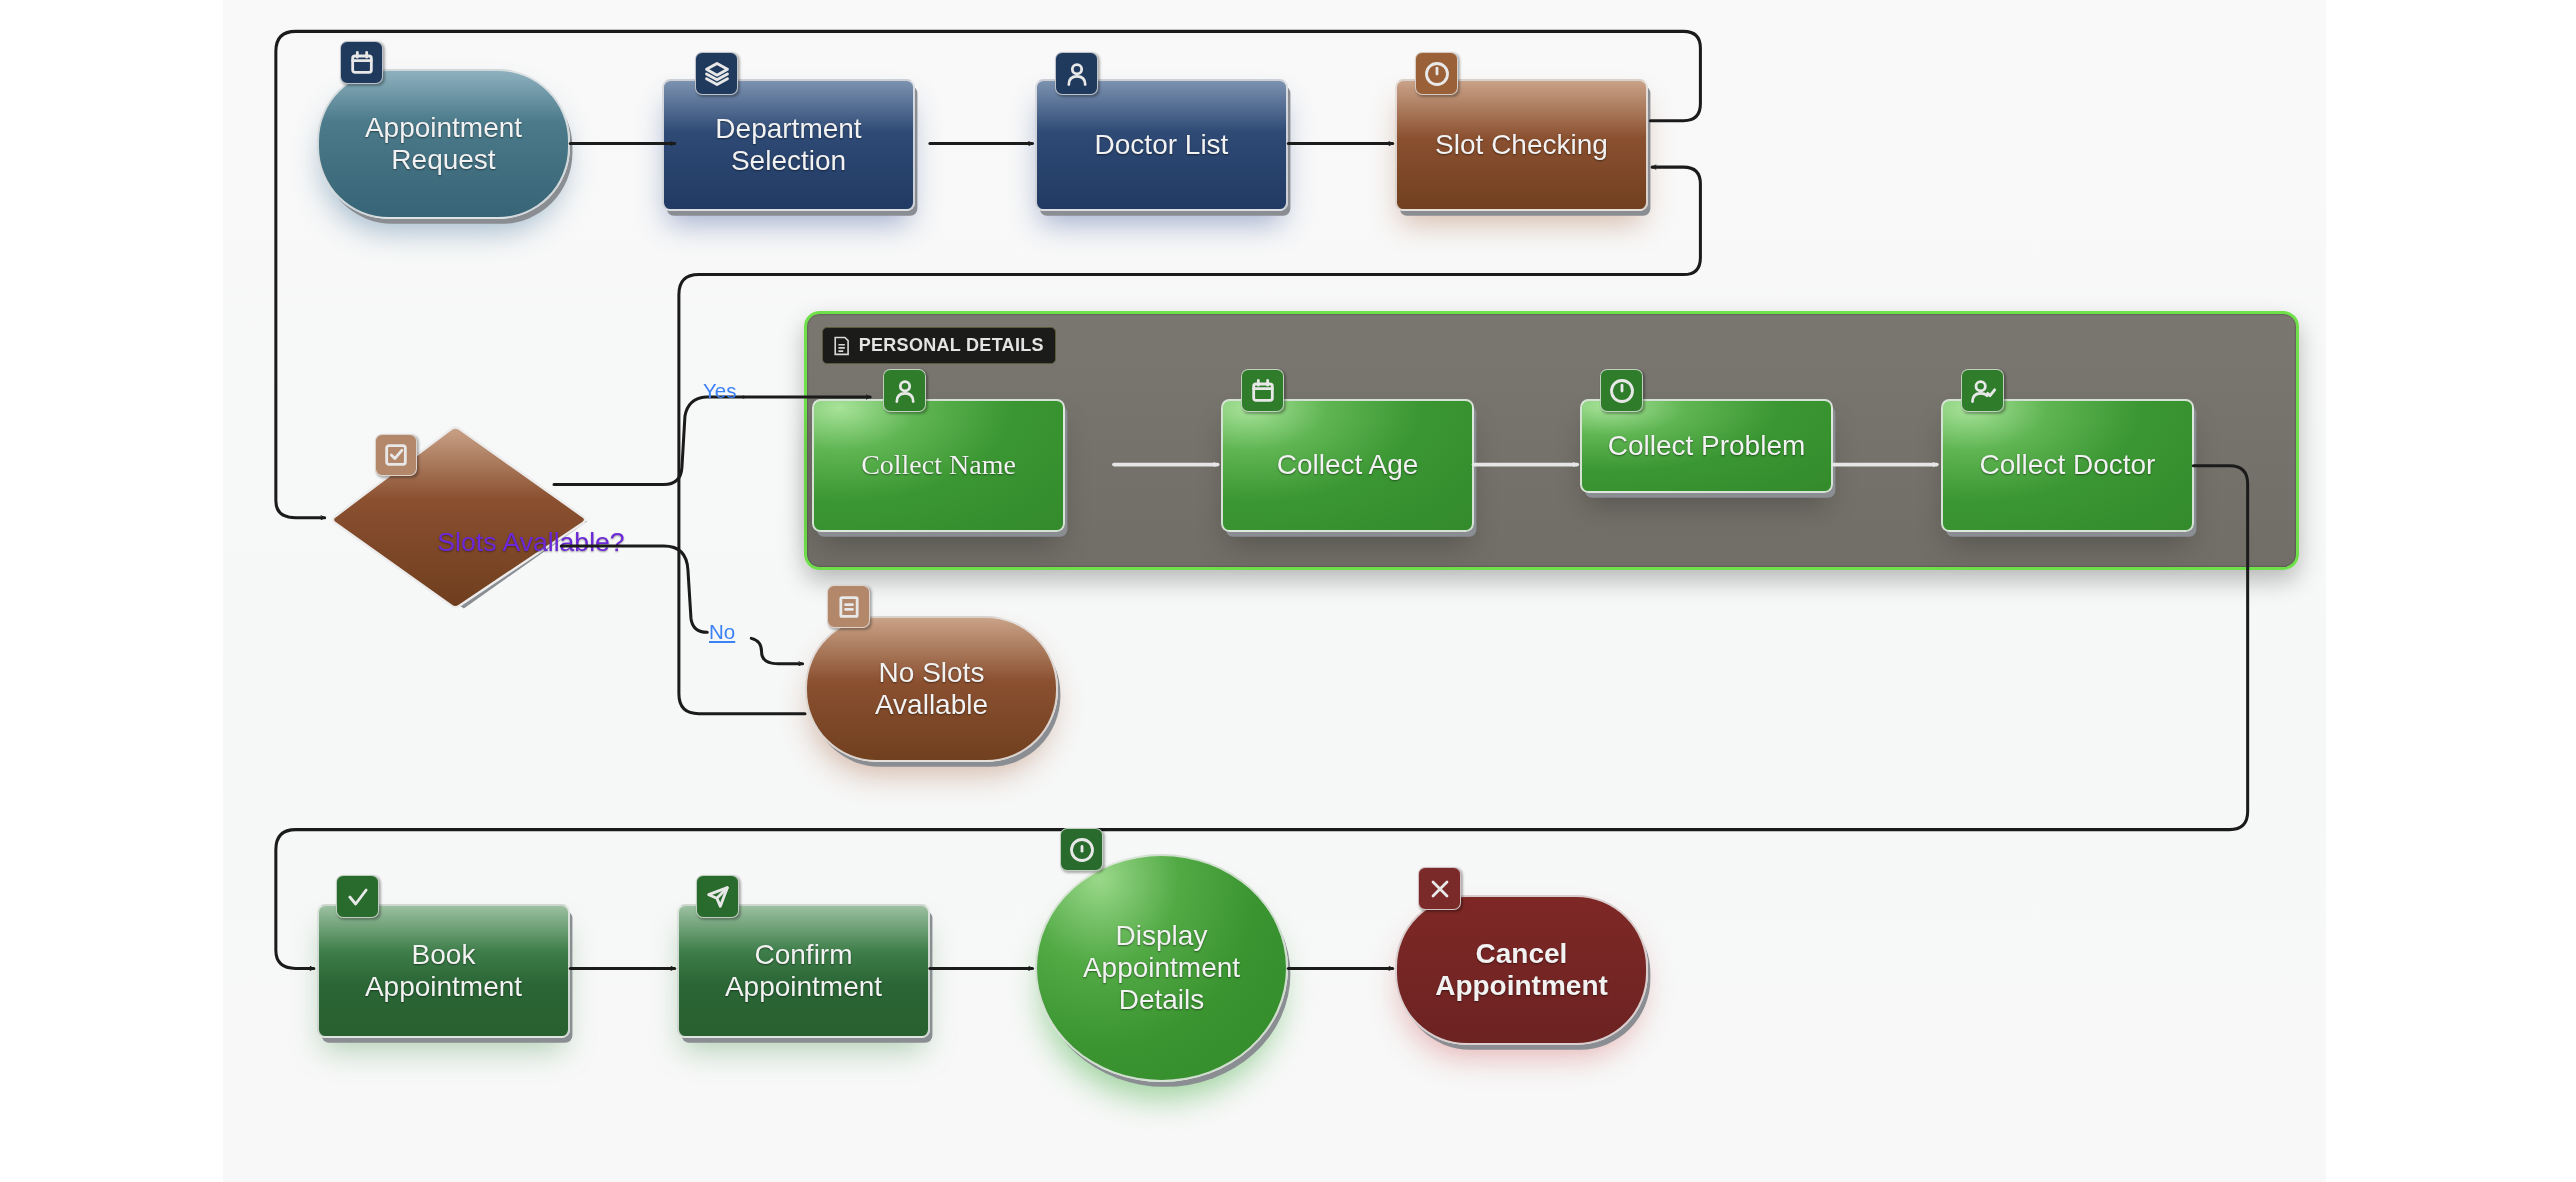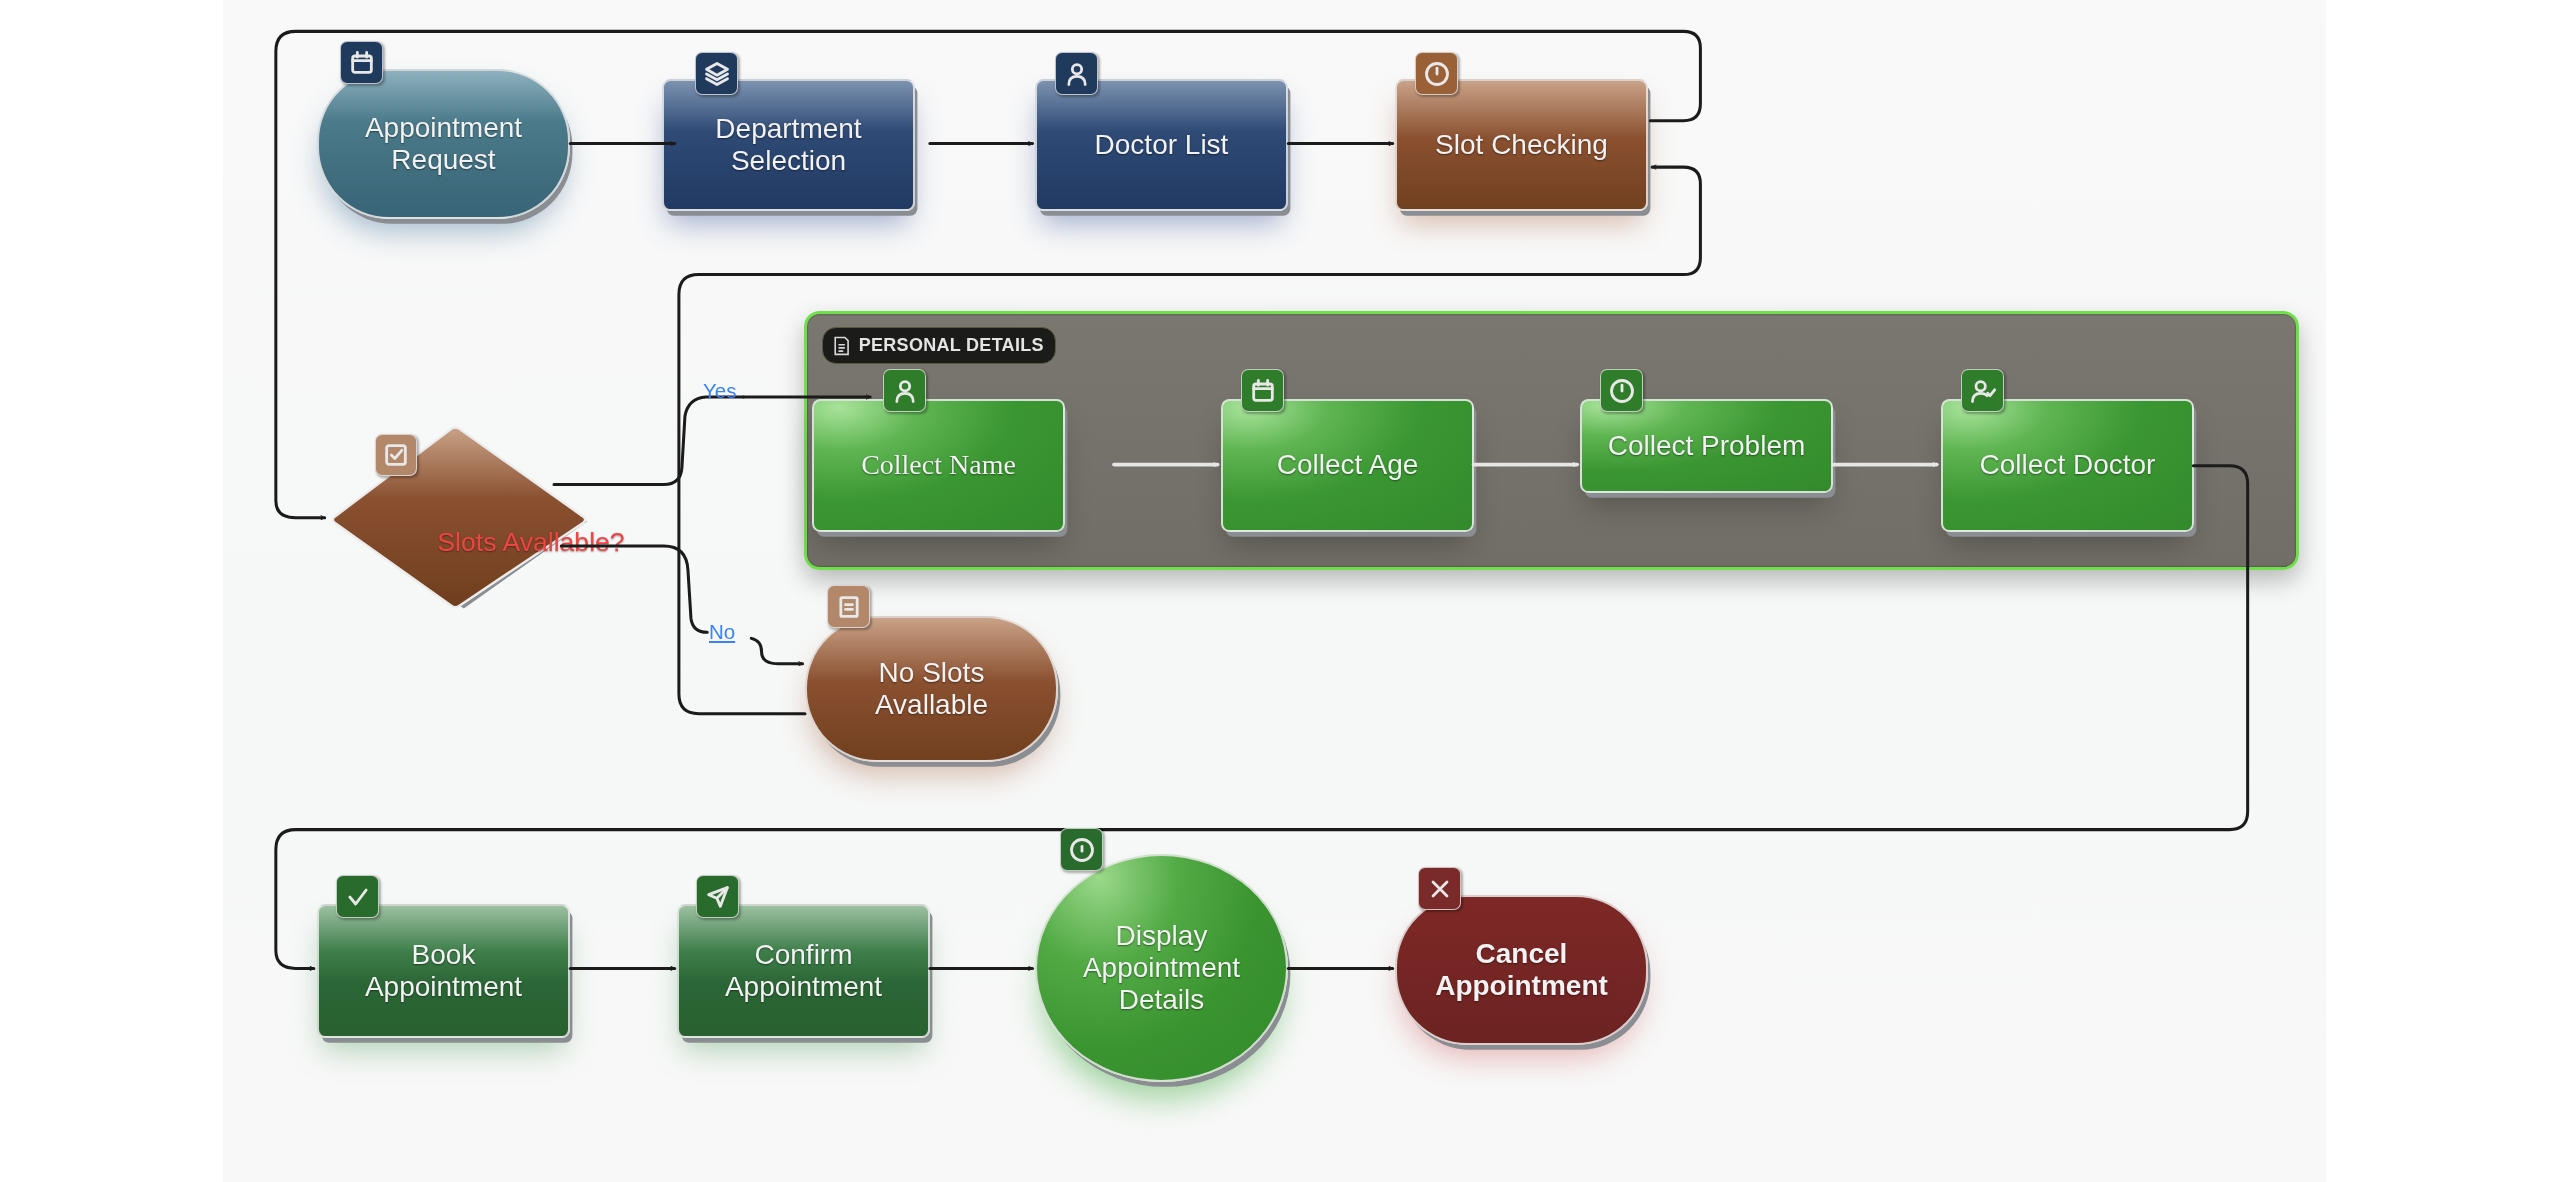--- a/index.html
+++ b/index.html
@@ -9,21 +9,21 @@
             background: linear-gradient(180deg, #f9f9f9 0%, #f6f7f7 60%, #f8f8f8 100%); }
   svg#wires { position: absolute; left: 0; top: 0; width: 2576px; height: 1182px; pointer-events: none; z-index: 3; }
   svg#wires path { fill: none; stroke: #1b1b1b; stroke-width: 6; stroke-linejoin: round; stroke-linecap: round; }
   svg#wires path.inner { stroke: #e6e6e6; stroke-width: 6; }
 
   .group { position: absolute; left: 804px; top: 311px; width: 1495px; height: 259px;
            background: linear-gradient(180deg, #7a7770 0%, #716e67 100%);
            border: 3.6px solid #6fe04a; border-radius: 15.7px; box-sizing: border-box;
            box-shadow: 0 11px 24px rgba(0,0,0,0.25), inset 0 0 0 1.2px rgba(0,0,0,0.15); z-index: 1; }
   .group-label { position: absolute; left: 14.5px; top: 13.3px; height: 35px; padding: 0 11px 0 9.7px;
-                 background: #1b1b1a; border: 1.2px solid #5a5a3a; border-radius: 14px;
+                 background: #1b1b1a; border: 1.2px solid #5a5a3a; border-radius: 5px;
                  display: flex; align-items: center; gap: 7.2px; color: #e4e4e4;
                  font-size: 18px; font-weight: bold; letter-spacing: 0.3px; }
   .group-label svg { width: 19.3px; height: 23px; }
 
   .node { position: absolute; box-sizing: border-box; display: flex; align-items: center; justify-content: center;
           text-align: center; color: #f2f2f2; font-size: 28px; line-height: 1.15; z-index: 2;
           border: 2.4px solid rgba(235,235,235,0.85);
           text-shadow: 0 1.2px 1.8px rgba(0,0,0,0.45); }
   .node .label { padding: 0 12px; }
   .rect { border-radius: 8.4px; box-shadow: 3.6px 6px 0 -1.2px #8a8d92, 0 18px 30px -6px var(--glow, rgba(0,0,0,0.2)); }
@@ -43,21 +43,21 @@
   .b-navy { background: #1f3a5c; }
   .b-brown { background: #9a6038; }
   .b-brown-lite { background: #b2876a; }
   .b-green { background: #2f7d2a; }
   .b-dgreen { background: #296b2c; }
   .b-red { background: #7a2a28; }
 
   .diamond-wrap { position: absolute; left: 326px; top: 425px; width: 266px; height: 187px; z-index: 2; }
   .diamond-wrap svg { width: 100%; height: 100%; overflow: visible; }
   .diamond-label { position: absolute; left: 0; top: 0; width: 100%; height: 100%; display: flex; align-items: center; justify-content: center;
-                   text-align: center; color: #ef4444; font-size: 26.6px; line-height: 1.15; text-shadow: 0 1.2px 1.8px rgba(0,0,0,0.4); }
+                   text-align: center; color: #6d28d9; font-size: 26.6px; line-height: 1.15; text-shadow: 0 1.2px 1.8px rgba(0,0,0,0.4); }
 
   .edge-label { position: absolute; font-size: 20.5px; color: #3b82f6; background: transparent; z-index: 5; }
 </style>
 </head>
 <body>
 
 <div id="canvas"></div>
 
 <svg id="wires" viewBox="0 0 4269 1959">
   <defs>

